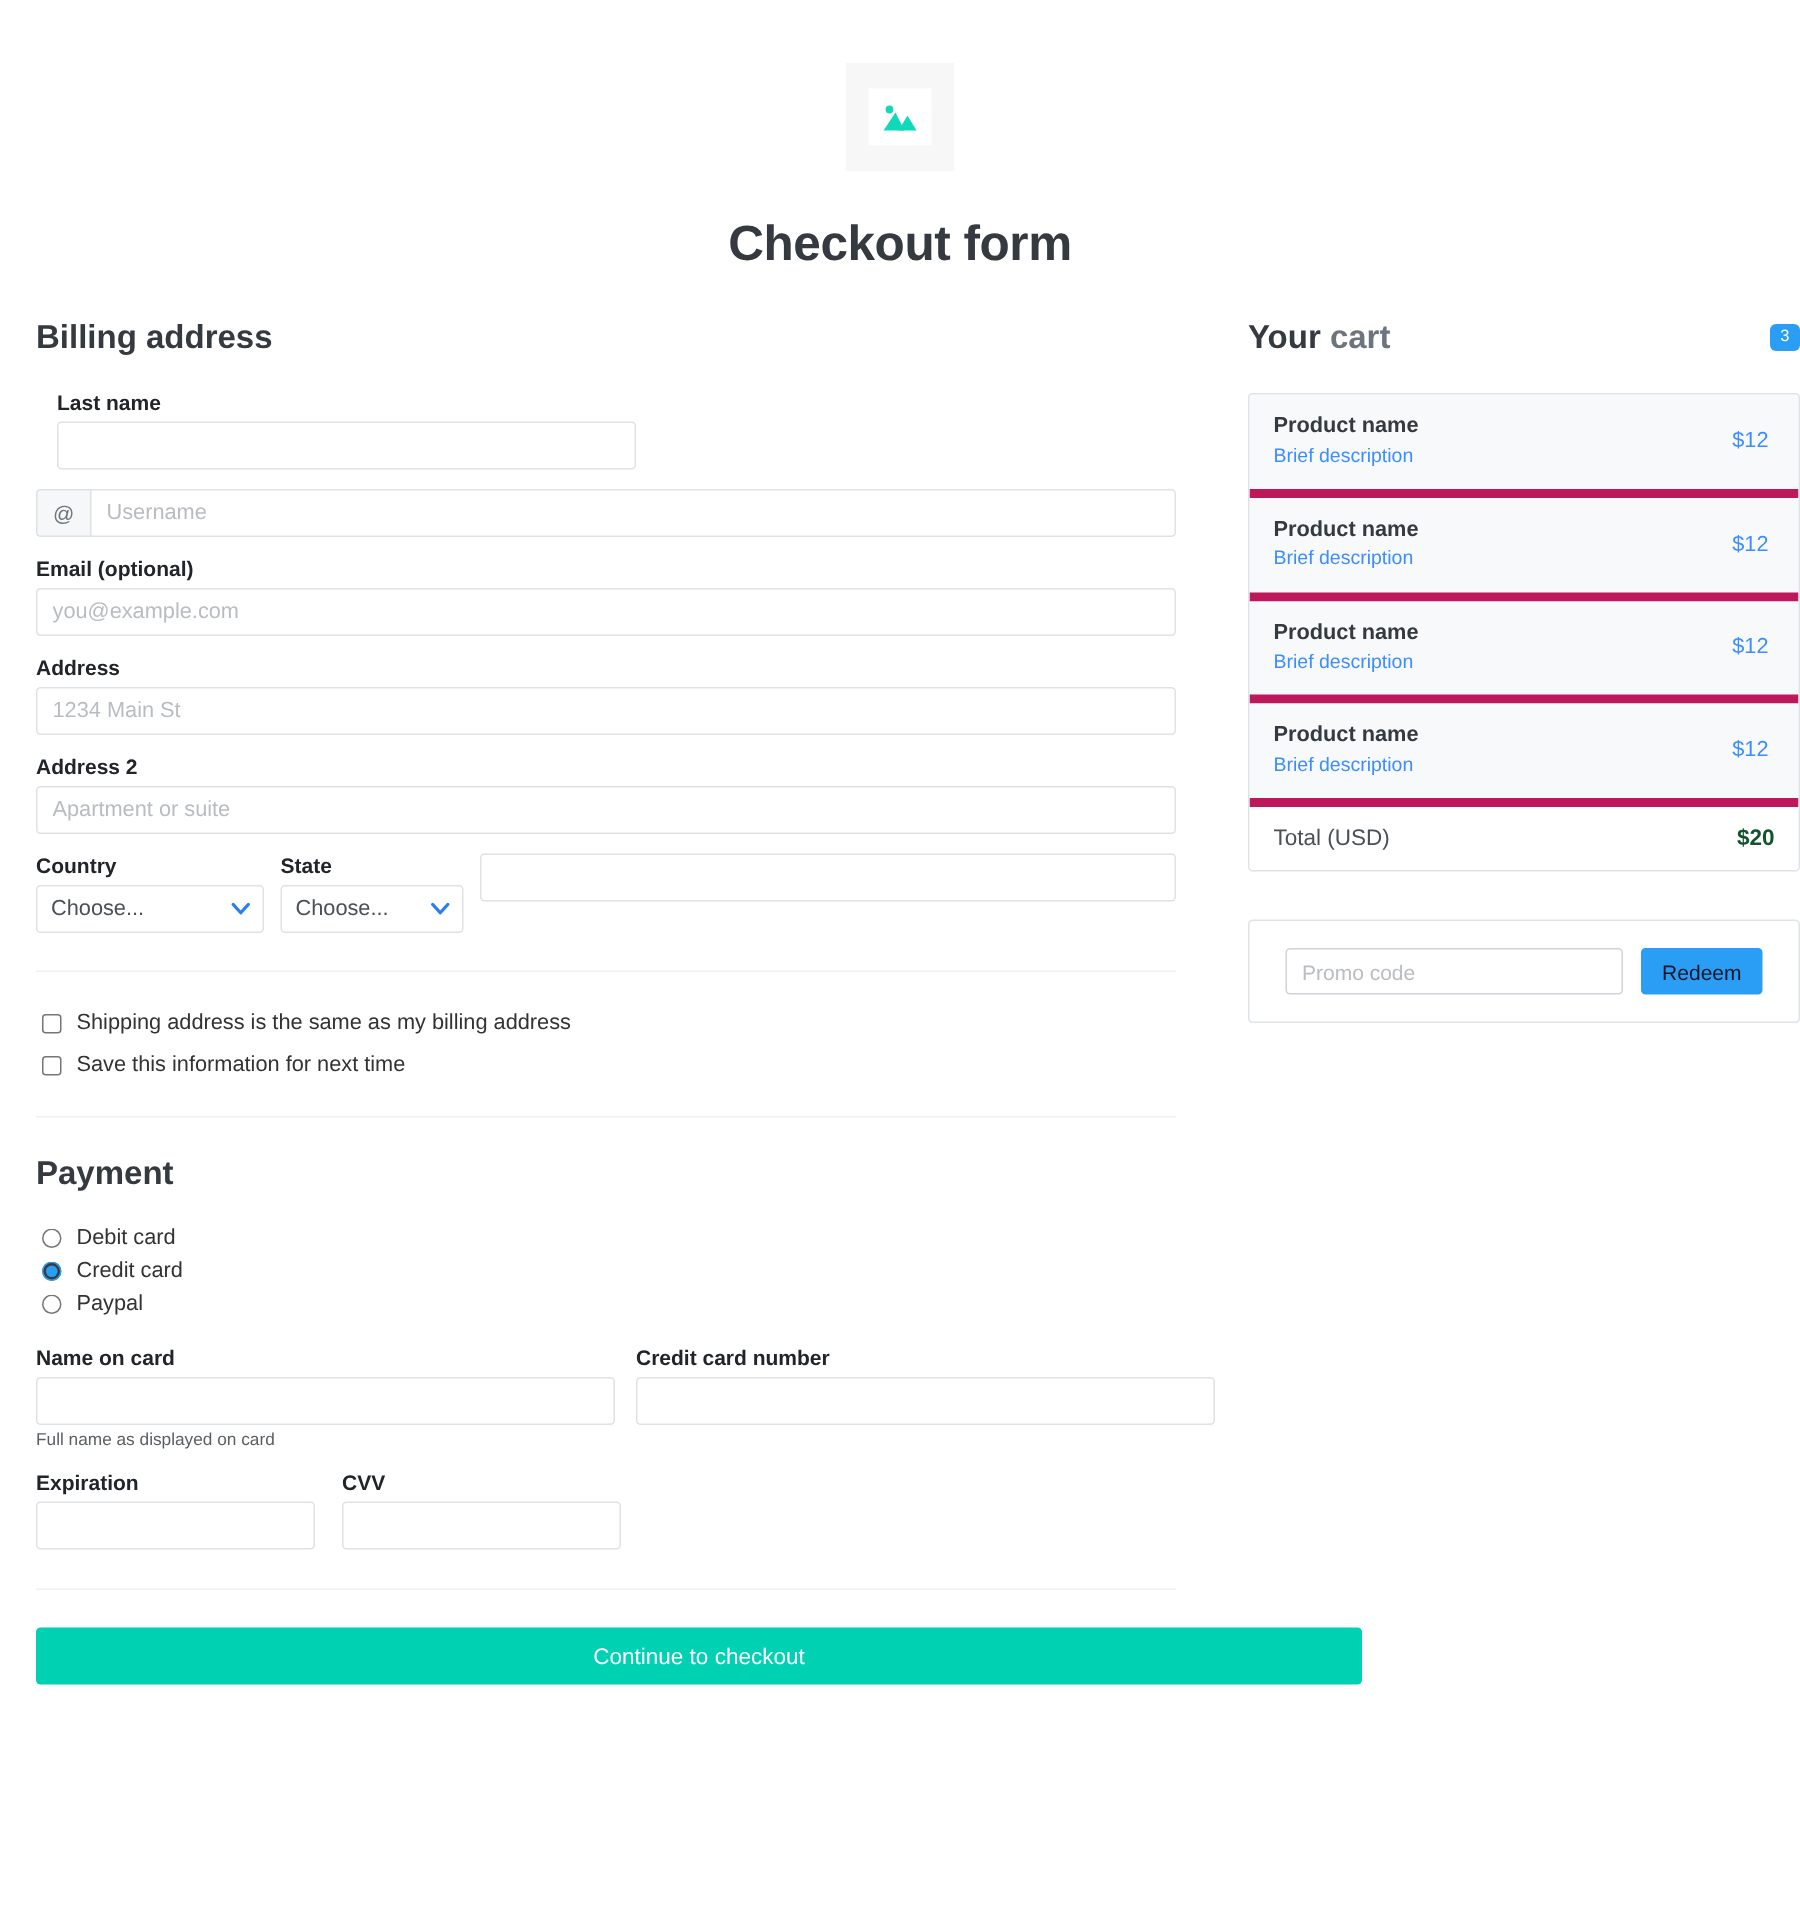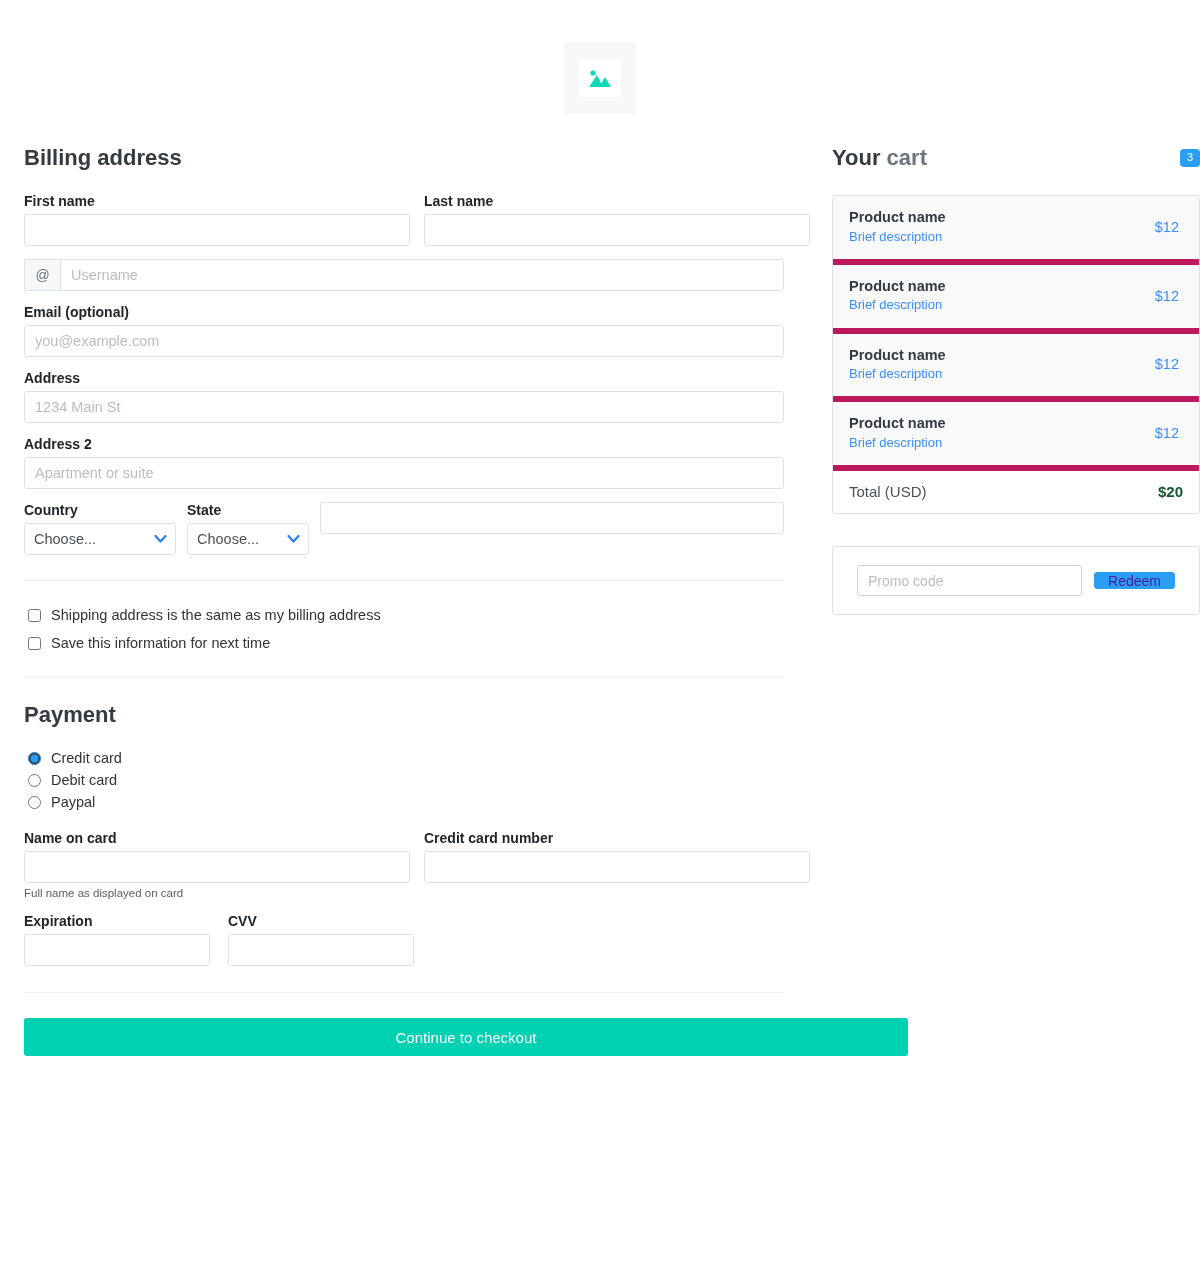--- a/index.html
+++ b/index.html
@@ -151,24 +151,24 @@
     font-size: 14px;
     color: #ef4444;
     font-family: "Liberation Sans", sans-serif;
     outline: none;
     background: #fff;
   }
   .promo-input::placeholder { color: #b9bdc1; }
   .btn-redeem {
     margin-left: 12px;
     background: #2a9df4;
-    color: #4c1d95;
+    color: #0f172a;
     border: 1px solid #2a9df4;
     border-radius: 3px;
-    height: 17px;
+    height: 31px;
     padding: 0 13px;
     font-size: 14px;
     font-family: "Liberation Sans", sans-serif;
     cursor: pointer;
   }
 
   
   .section-title {
     font-size: 22px;
     font-weight: bold;
@@ -323,33 +323,30 @@
   <div class="header">
     <div class="logo-box">
       <div class="logo-inner">
         <svg width="26" height="22" viewBox="0 0 26 22" aria-hidden="true">
           <circle cx="6" cy="6" r="2.6" fill="#0fd9b8"></circle>
           <path d="M2 20 L10 8 L16 20 Z" fill="#0fd9b8"></path>
           <path d="M12 20 L18 10 L24 20 Z" fill="#0fd9b8"></path>
         </svg>
       </div>
     </div>
+    <h1 class="page-title">Checkout form</h1>
   </div>
 
   <div class="columns">
 
     <div class="col-form">
 
       <h2 class="section-title">Billing address</h2>
 
       <div class="row">
-        <div class="field half">
-          <label class="lbl">First name</label>
-          <input class="input" type="text" value="" style="">
-        </div>
         <div class="spacer-col"></div>
         <div class="field half">
           <label class="lbl">Last name</label>
           <input class="input" type="text" value="" style="">
         </div>
       </div>
 
       <div class="row">
         <div class="input-group">
           <span class="ig-addon">@</span>
@@ -413,26 +410,26 @@
       <div class="check-row">
         <input type="checkbox" id="cb-save" style="">
         <label for="cb-save">Save this information for next time</label>
       </div>
 
       <hr class="sep" style="margin:26px 0 24px 0;">
 
       <h2 class="section-title payment">Payment</h2>
 
       <div class="radio-row">
+        <input type="radio" name="paymethod" id="pm-1" style="">
+        <label for="pm-1">Debit card</label>
+      </div>
+      <div class="radio-row">
         <input type="radio" name="paymethod" id="pm-0" checked="" style="">
         <label for="pm-0">Credit card</label>
-      </div>
-      <div class="radio-row">
-        <input type="radio" name="paymethod" id="pm-1" style="">
-        <label for="pm-1">Debit card</label>
       </div>
       <div class="radio-row" style="margin-bottom:20px;">
         <input type="radio" name="paymethod" id="pm-2" style="">
         <label for="pm-2">Paypal</label>
       </div>
 
       <div class="row" style="margin-bottom:0;">
         <div class="field half">
           <label class="lbl">Name on card</label>
           <input class="input" type="text" value="" style="">

